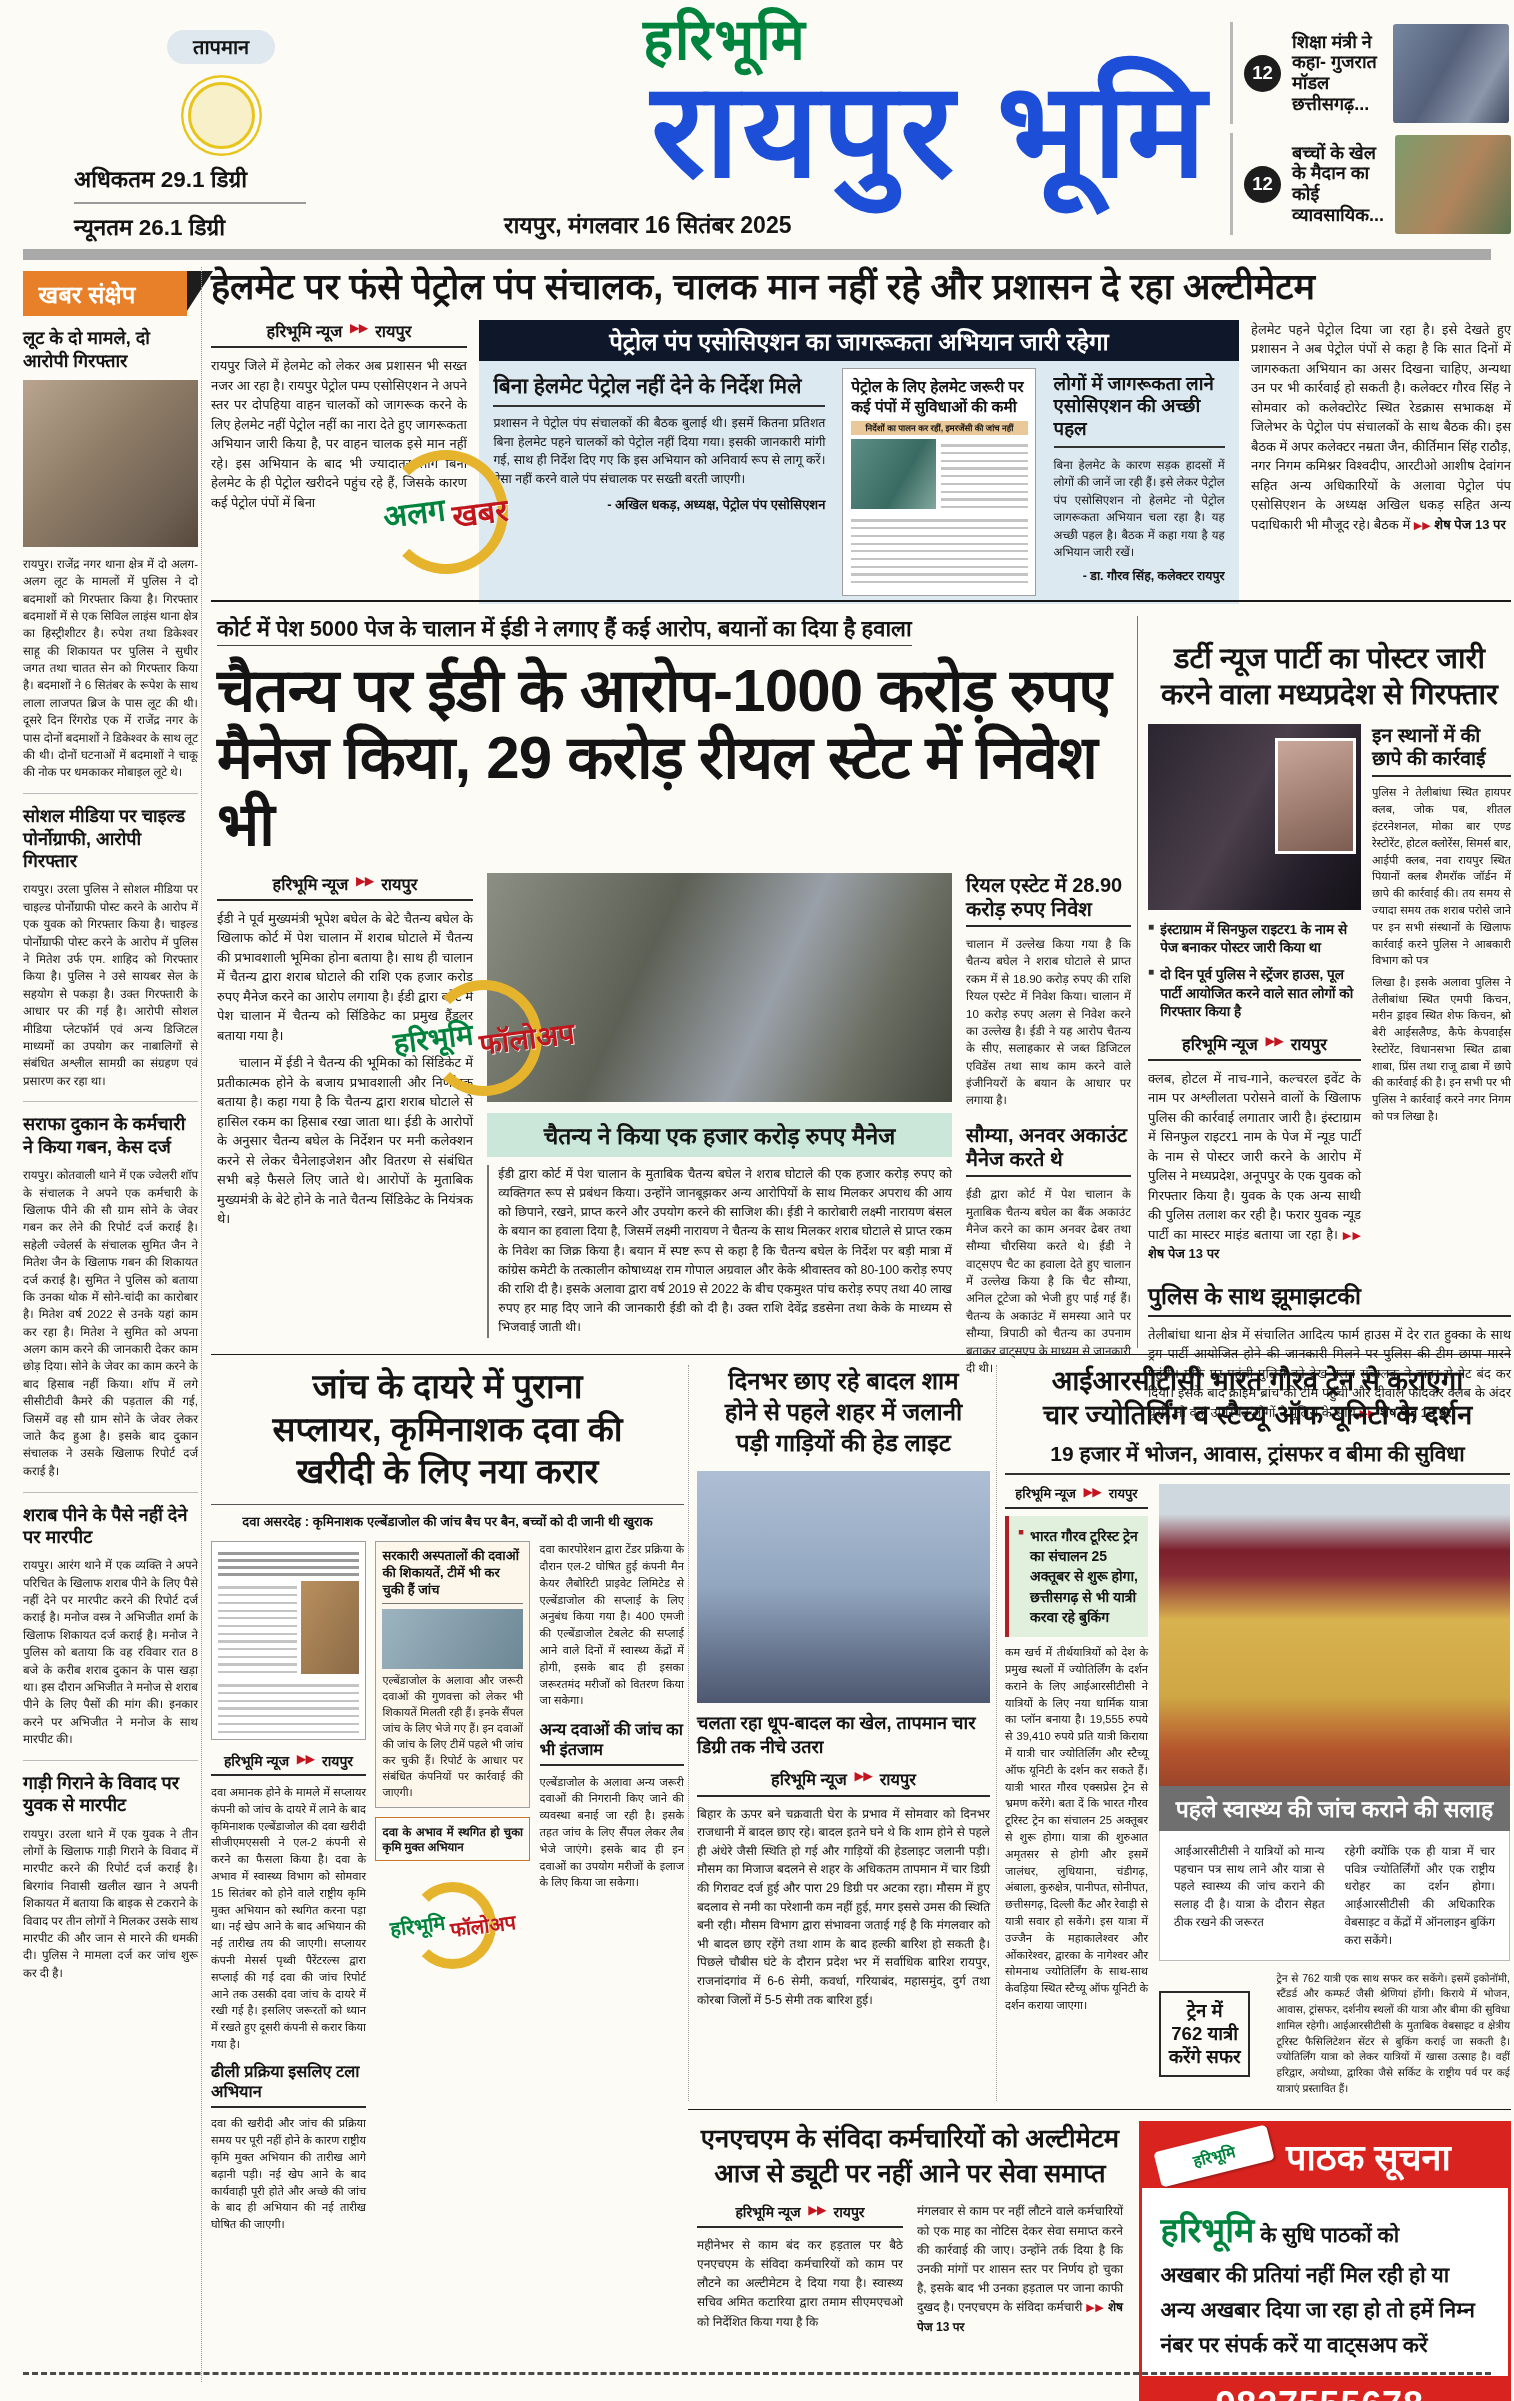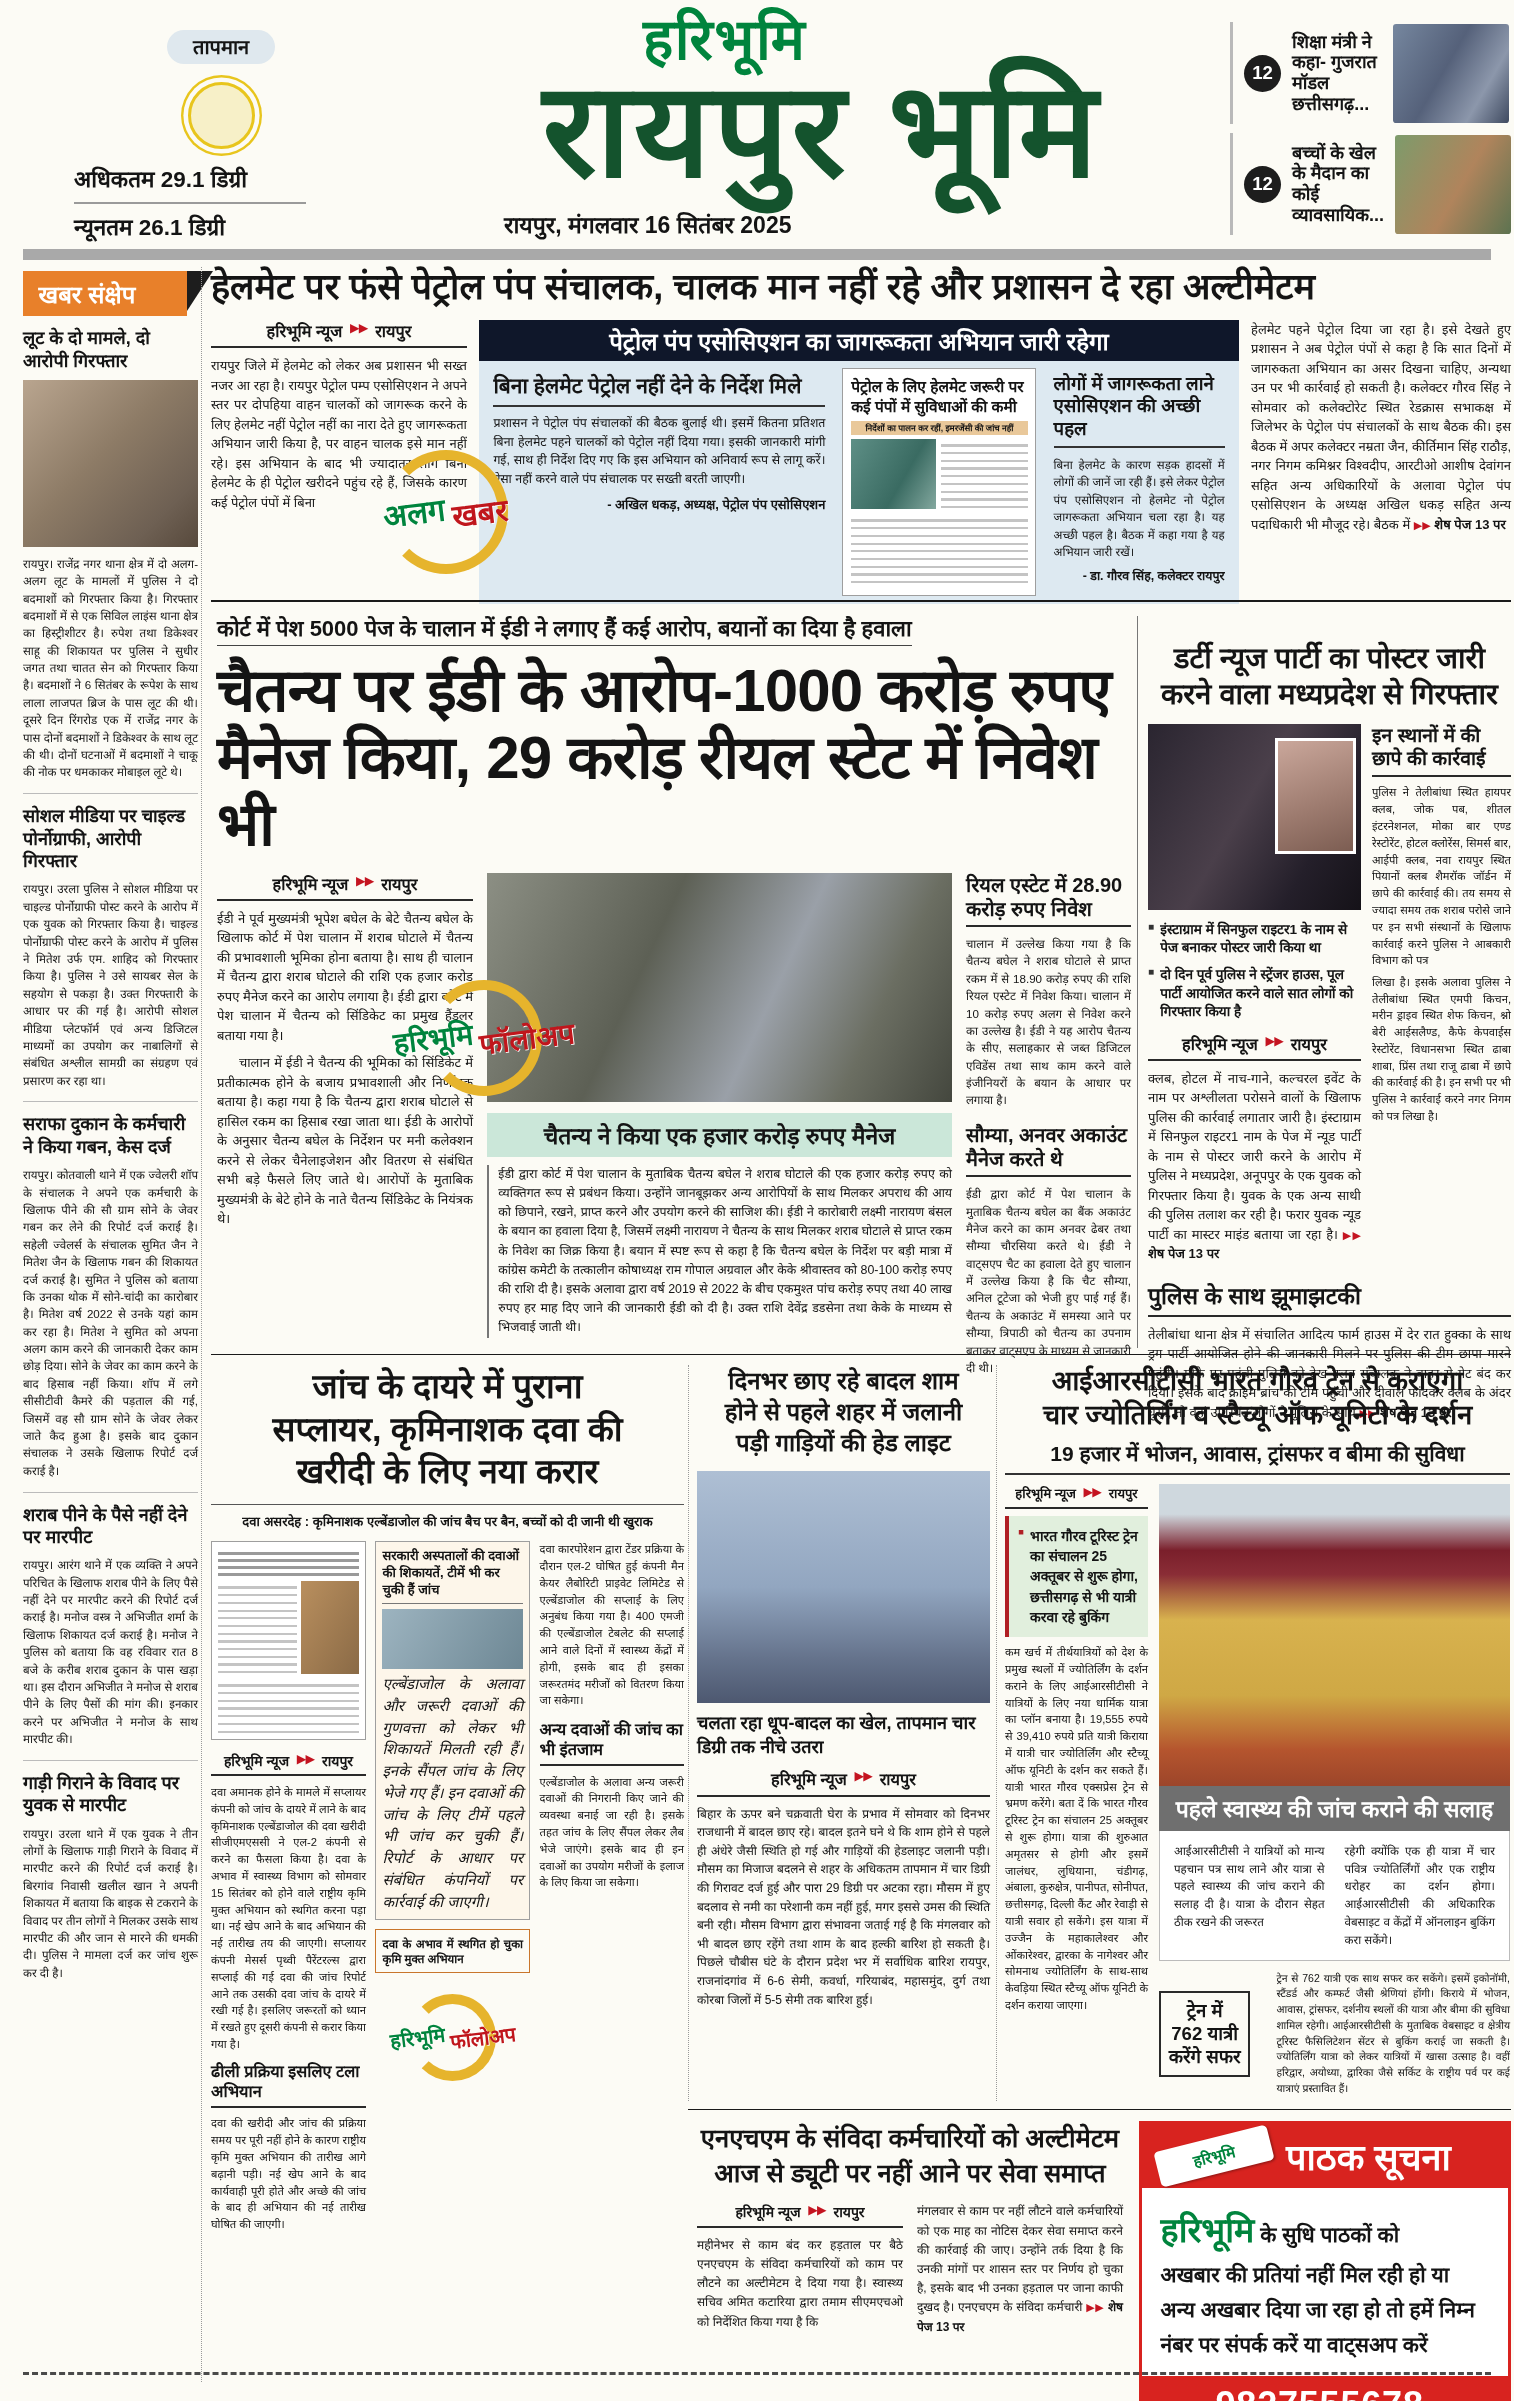--- a/index.html
+++ b/index.html
@@ -10,21 +10,21 @@
   .just { text-align:justify; }
   .b { font-weight:bold; }
 
   
   .weather-pill { background:#dfe8ee; border-radius:17px; padding:6.2px 26px; font-weight:bold; font-size:20px; }
   .sun { width:67px; height:67px; border-radius:50%; background:#f7f0c8; border:3.1px solid #e8c51d;
          box-shadow:0 0 0 4.6px #fcfbf5, 0 0 0 7px #e8c51d; }
   .temp { font-weight:bold; font-size:22.5px; white-space:nowrap; }
   .temp-rule { border-top:2.3px solid #9a9a9a; width:232px; margin:7.7px 0; }
   .logo-top { color:#00843d; font-weight:bold; font-size:57px; line-height:1; letter-spacing:1.5px; }
-  .logo-main { color:#14532d; font-weight:bold; font-size:132px; line-height:0.95; letter-spacing:3.1px; white-space:nowrap; }
+  .logo-main { color:#1d4ed8; font-weight:bold; font-size:132px; line-height:0.95; letter-spacing:3.1px; white-space:nowrap;text-align:right; }
   .dateline { font-weight:bold; font-size:23px; }
   .brief { border-left:3.1px solid #b9b9b9; display:flex; gap:11px; align-items:center; padding-left:11px; }
   .pgnum { width:37px; height:37px; border-radius:50%; background:#1d1d1d; color:#fff; font-weight:bold;
            font-size:18.6px; display:flex; align-items:center; justify-content:center; flex:0 0 auto; }
   .brief-text { font-weight:bold; font-size:18px; line-height:1.15; width:116px; }
   .brief-photo { width:116px; height:99px; border-radius:3.1px; flex:0 0 auto; }
   .ph-people { background:linear-gradient(120deg,#76879f,#55617a 45%,#8c97ab 75%,#3f4a60); }
   .ph-building { background:linear-gradient(120deg,#7d9b6b,#b0845c 55%,#5d7350); }
   .grey-bar { background:#a9a9a9; height:11px; }
 
@@ -329,21 +329,21 @@
         </div>
         <div class="just" style="font-size:11.2px;line-height:1.5;">दवा अमानक होने के मामले में सप्लायर कंपनी को जांच के दायरे में लाने के बाद कृमिनाशक एल्बेंडाजोल की दवा खरीदी सीजीएमएससी ने एल-2 कंपनी से करने का फैसला किया है। दवा के अभाव में स्वास्थ्य विभाग को सोमवार 15 सितंबर को होने वाले राष्ट्रीय कृमि मुक्त अभियान को स्थगित करना पड़ा था। नई खेप आने के बाद अभियान की नई तारीख तय की जाएगी। सप्लायर कंपनी मेसर्स पृथ्वी पैरेंटरल्स द्वारा सप्लाई की गई दवा की जांच रिपोर्ट आने तक उसकी दवा जांच के दायरे में रखी गई है। इसलिए जरूरतों को ध्यान में रखते हुए दूसरी कंपनी से करार किया गया है।</div>
         <div class="subhead" style="font-size:16.3px;margin-top:9.3px;">ढीली प्रक्रिया इसलिए टला अभियान</div>
         <div class="just" style="font-size:11.2px;line-height:1.5;">दवा की खरीदी और जांच की प्रक्रिया समय पर पूरी नहीं होने के कारण राष्ट्रीय कृमि मुक्त अभियान की तारीख आगे बढ़ानी पड़ी। नई खेप आने के बाद कार्यवाही पूरी होते और अच्छे की जांच के बाद ही अभियान की नई तारीख घोषित की जाएगी।</div>
       </div>
 
       <div style="width:155px;flex:0 0 auto;">
         <div class="clip" style="padding:6.2px;background:#fdf6ea;">
           <div class="b" style="font-size:13px;line-height:1.3;border-bottom:1.5px solid #777;padding-bottom:3.9px;">सरकारी अस्पतालों की दवाओं की शिकायतें, टीमें भी कर चुकी हैं जांच</div>
           <div class="photo" style="width:100%;height:60px;margin-top:4.6px;background:linear-gradient(120deg,#9db4c0,#6d8794);"></div>
-          <div class="just" style="font-size:15px;line-height:1.45;margin-top:4.6px;font-style:italic;">एल्बेंडाजोल के अलावा और जरूरी दवाओं की गुणवत्ता को लेकर भी शिकायतें मिलती रही हैं। इनके सैंपल जांच के लिए भेजे गए हैं। इन दवाओं की जांच के लिए टीमें पहले भी जांच कर चुकी हैं। रिपोर्ट के आधार पर संबंधित कंपनियों पर कार्रवाई की जाएगी।</div>
+          <div class="just" style="font-size:11px;line-height:1.45;margin-top:4.6px;">एल्बेंडाजोल के अलावा और जरूरी दवाओं की गुणवत्ता को लेकर भी शिकायतें मिलती रही हैं। इनके सैंपल जांच के लिए भेजे गए हैं। इन दवाओं की जांच के लिए टीमें पहले भी जांच कर चुकी हैं। रिपोर्ट के आधार पर संबंधित कंपनियों पर कार्रवाई की जाएगी।</div>
         </div>
         <div class="b just" style="font-size:11.6px;margin-top:9.3px;border:1.5px solid #c9762c;padding:6.2px;">दवा के अभाव में स्थगित हो चुका कृमि मुक्त अभियान</div>
         <div class="stamp" style="position:relative;left:0;top:6.2px;width:155px;height:116px;">
           <div class="ring" style="width:87px;height:87px;"></div>
           <div style="display:flex;gap:4.6px;z-index:2;">
             <span class="w1" style="font-size:20px;">हरिभूमि</span>
             <span class="w2" style="font-size:20px;">फॉलोअप</span>
           </div>
         </div>
       </div>

